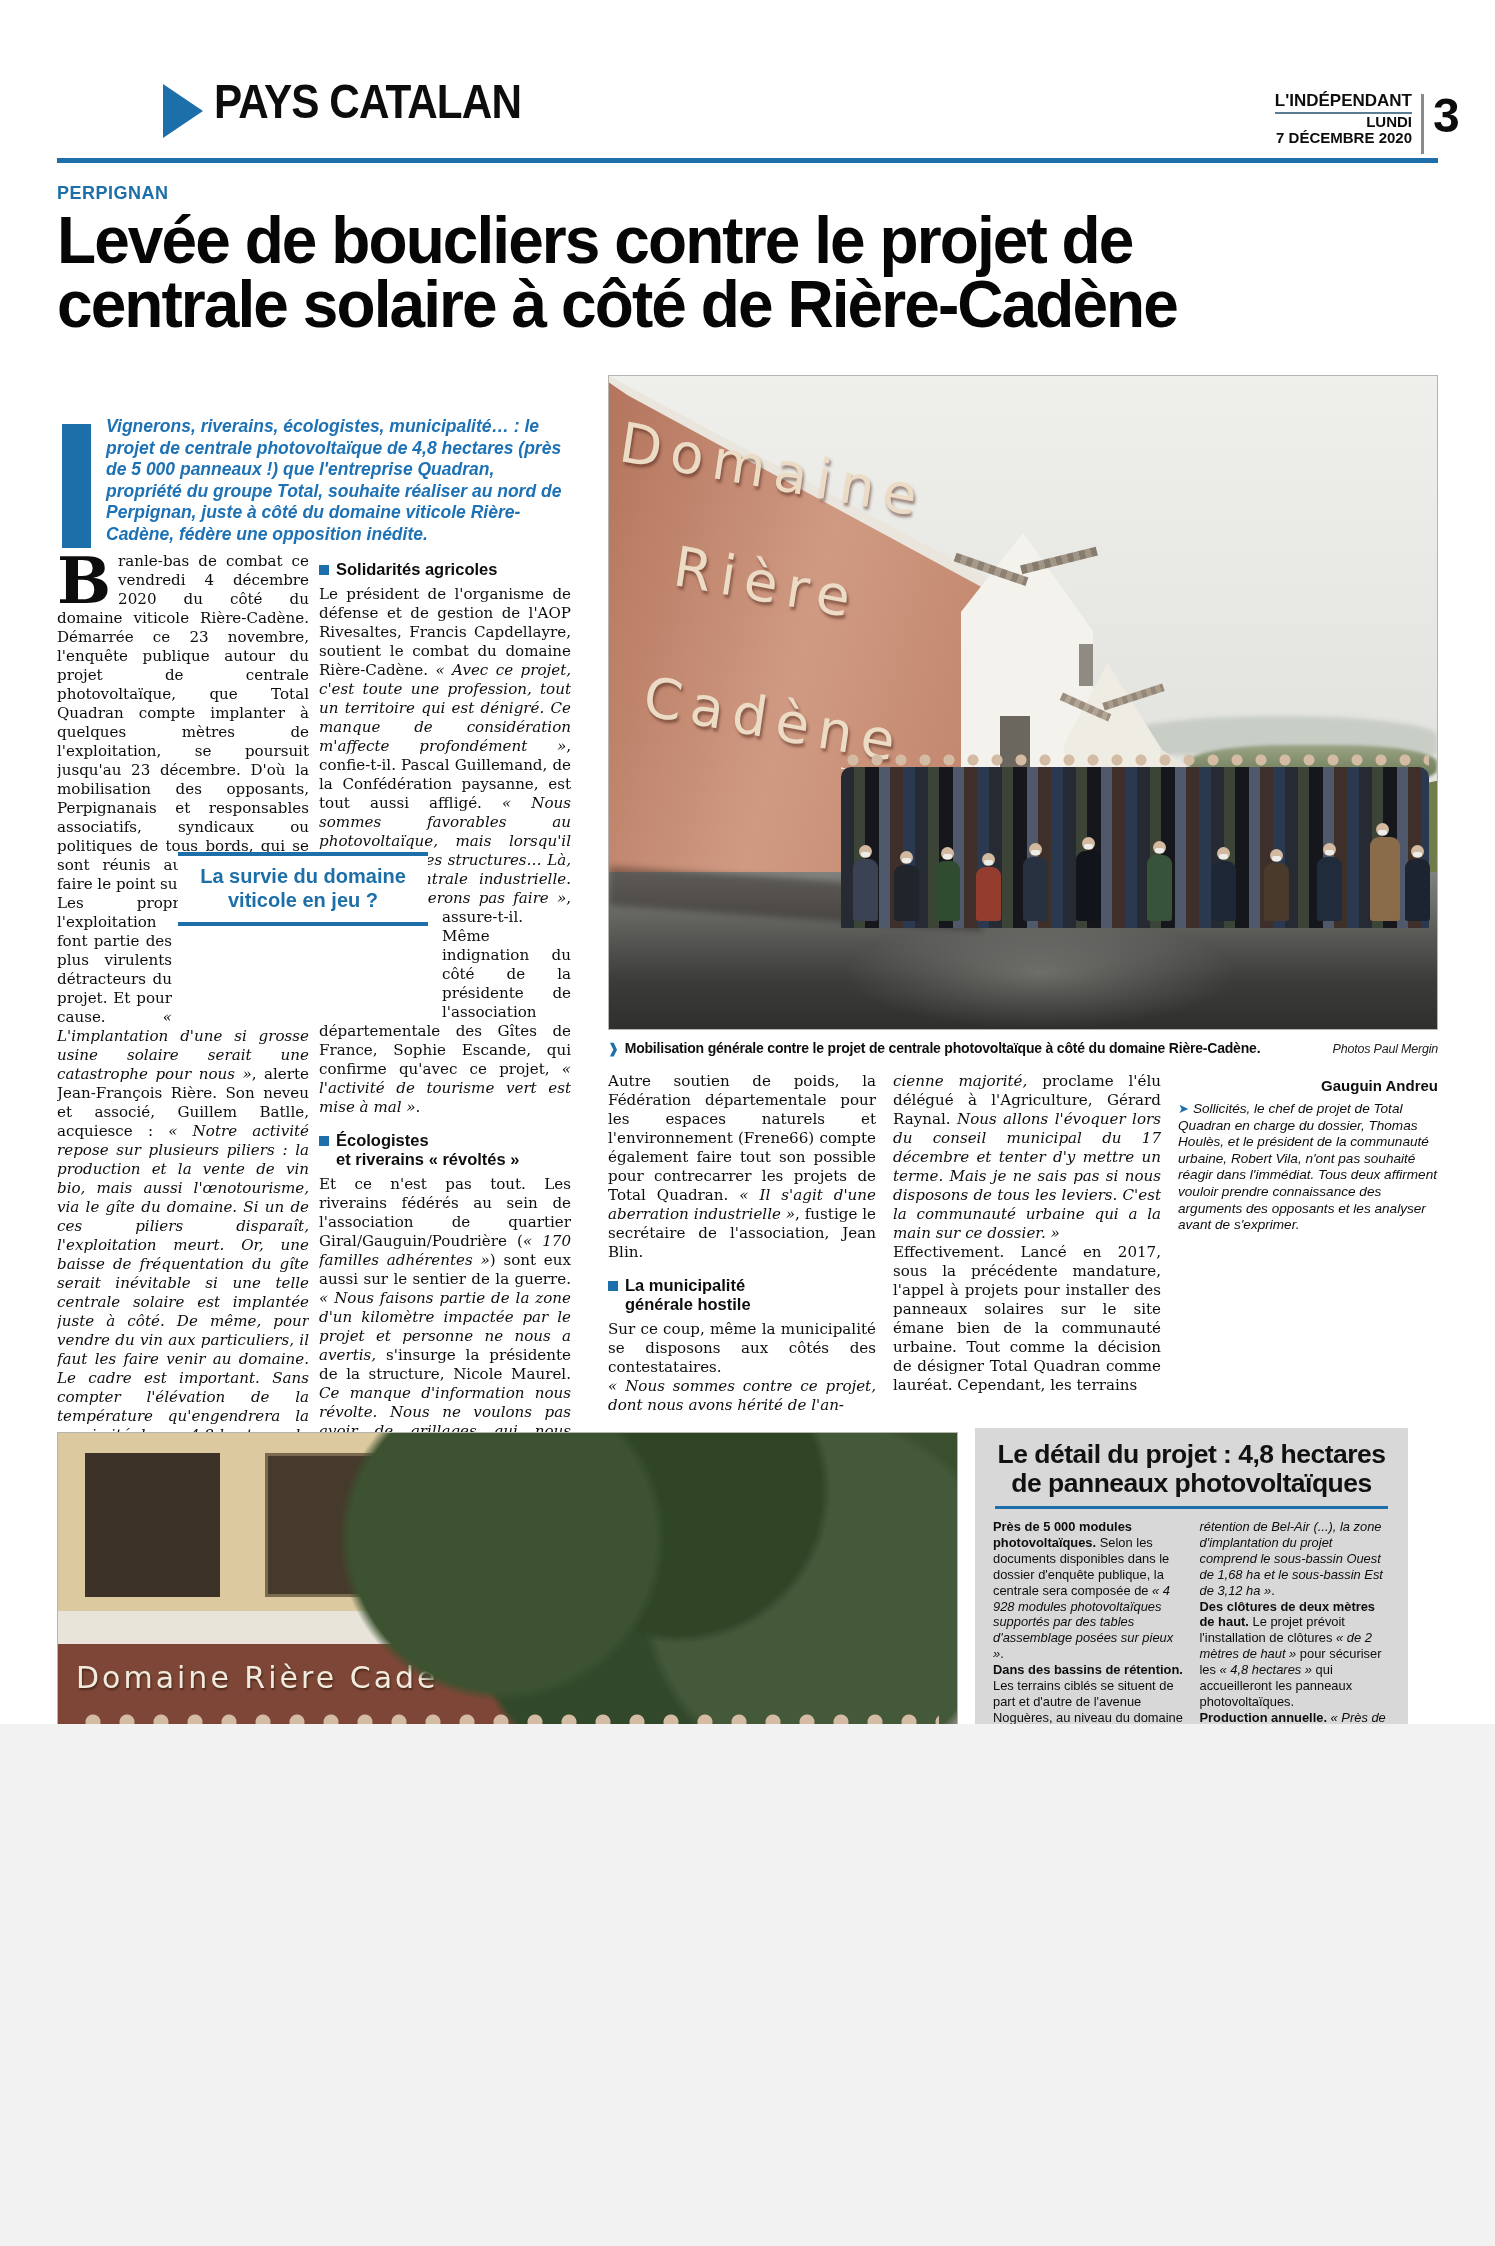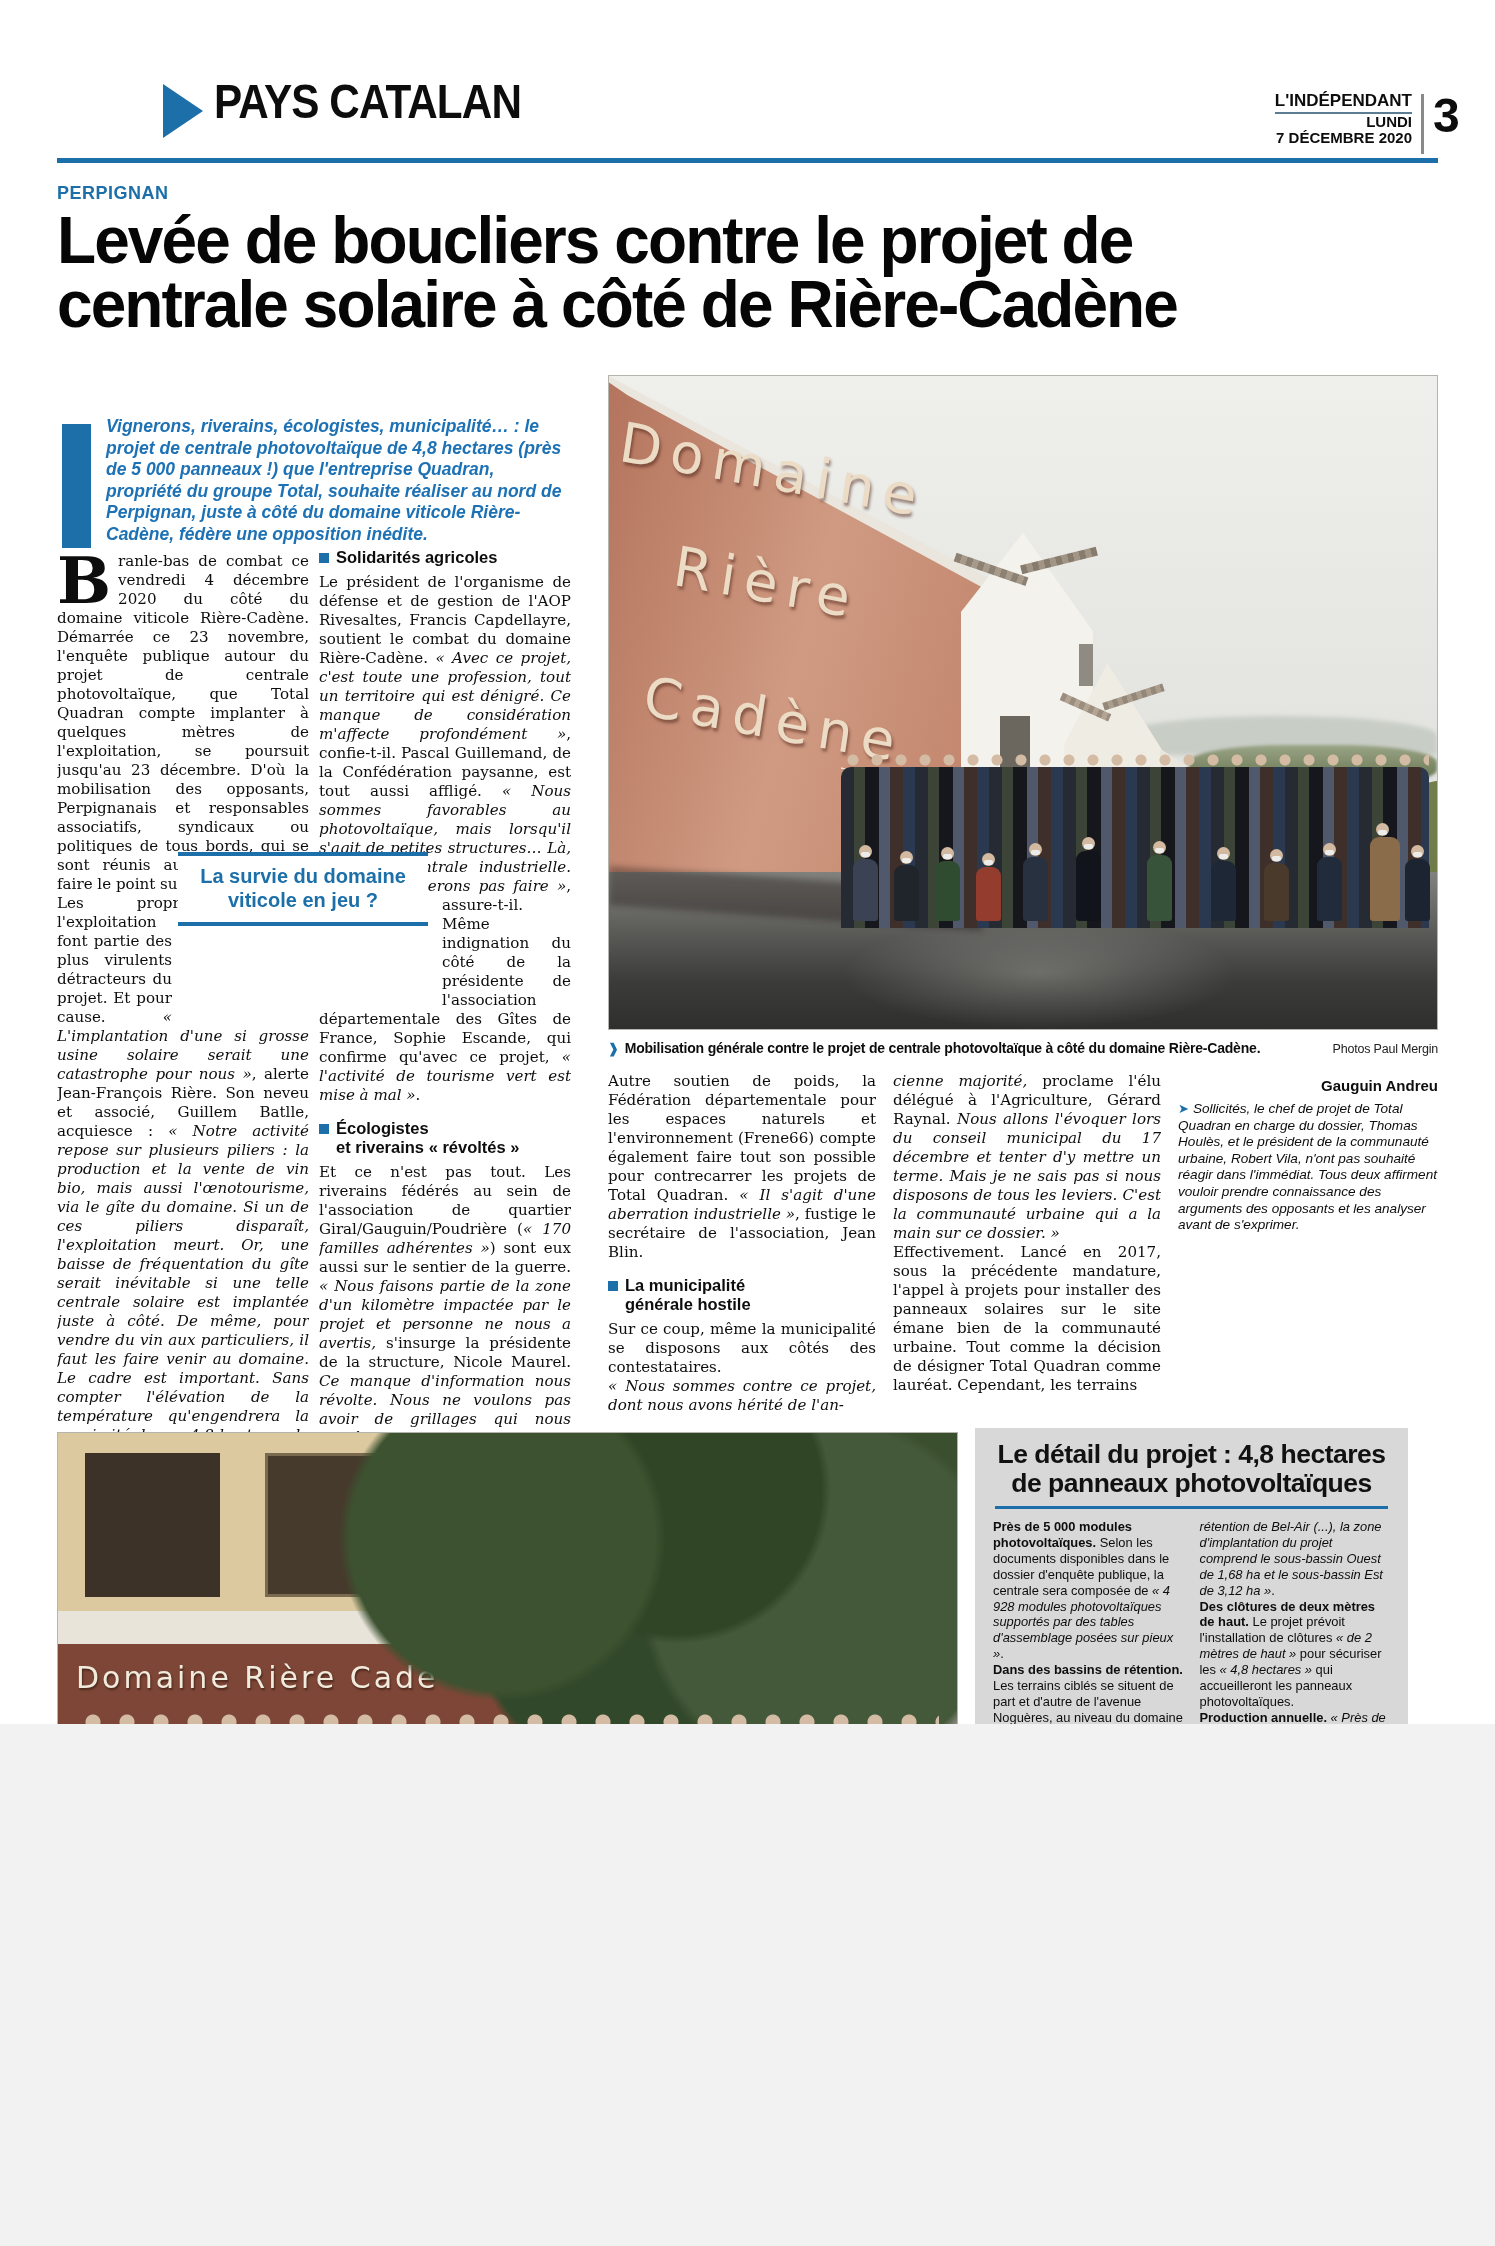--- a/index.html
+++ b/index.html
@@ -53,21 +53,21 @@
   .endnote{font-family:"Liberation Sans",sans-serif;font-style:italic;font-size:13.6px;line-height:16.6px;text-align:left;}
   .endnote .arr{color:var(--accent);font-style:normal;font-size:13px;margin-right:4px;}
 
   
   .pullquote{left:178px;top:852px;width:250px;border-top:4px solid var(--accent);border-bottom:4px solid var(--accent);
     padding:9px 6px 10px;text-align:center;font-weight:800;font-size:20px;line-height:23.5px;color:var(--accent);background:#fff;}
 
   
   .caption{display:flex;align-items:baseline;font-size:14px;font-weight:800;letter-spacing:-.2px;}
   .caption .arr{color:var(--accent);font-size:13px;margin-right:6px;}
-  .caption .credit{margin-left:auto;font-weight:400;font-size:12.5px;color:#222;}
+  .caption .credit{margin-left:auto;font-weight:400;font-style:italic;font-size:12.5px;color:#222;}
   .cap-main{left:608px;top:1040px;width:830px;}
   .cap-bottom{left:57px;top:2114px;width:1395px;font-size:13.5px;}
 
   
   .photo{overflow:hidden;background:#e8e9e6;border:1px solid #b5b5b0;}
   .photo .abs{position:absolute;}
   .photo-main{left:608px;top:375px;width:830px;height:655px;}
   .pm-sky{left:0;top:0;width:100%;height:70%;background:linear-gradient(#efefec,#e0e1dc);}
   .pm-hills{left:62%;top:52%;width:38%;height:6%;background:#c8cdc6;border-radius:60% 60% 0 0;filter:blur(2px);}
   .pm-trees{left:70%;top:56.5%;width:30%;height:6.5%;background:linear-gradient(#9aa486,#5f6e48);border-radius:40%;filter:blur(1.5px);}
@@ -179,21 +179,21 @@
 
   <div class="abs leadbar"></div>
   <div class="abs lead">Vignerons, riverains, écologistes, municipalité… : le projet de centrale photovoltaïque de 4,8 hectares (près de 5 000 panneaux !) que l'entreprise Quadran, propriété du groupe Total, souhaite réaliser au nord de Perpignan, juste à côté du domaine viticole Rière-Cadène, fédère une opposition inédite.</div>
 
   <div class="abs bodycol col1">
     <p><span class="dropcap">B</span><span>ranle-bas de combat ce vendredi 4 décembre 2020 du côté du domaine viticole Rière-Cadène. Démarrée ce 23 novembre, l'enquête publique autour du projet de centrale photovoltaïque, que Total Quadran compte implanter à quelques mètres de l'exploitation, se poursuit jusqu'au 23 décembre. D'où la mobilisation des opposants, Perpignanais et responsables associatifs, syndicaux ou politiques de tous bords, qui se sont réunis au domaine pour faire le point sur la situation.</span></p>
     <p><span>Les propriétaires de l'exploitation </span><span class="sp r1"></span><span>font partie des plus virulents détracteurs du projet. Et pour cause. </span><span class="it">« L'implantation d'une si grosse usine solaire serait une catastrophe pour nous »</span><span>, alerte Jean-François Rière. Son neveu et associé, Guillem Batlle, acquiesce : </span><span class="it">« Notre activité repose sur plusieurs piliers : la production et la vente de vin bio, mais aussi l'œnotourisme, via le gîte du domaine. Si un de ces piliers disparaît, l'exploitation meurt. Or, une baisse de fréquentation du gîte serait inévitable si une telle centrale solaire est implantée juste à côté. De même, pour vendre du vin aux particuliers, il faut les faire venir au domaine. Le cadre est important. Sans compter l'élévation de la température qu'engendrera la proximité de ces 4,8 hectares de panneaux photovoltaïques et dont nous ne mesurons pas encore les effets sur la vigne. »</span></p>
   </div>
 
   <div class="abs bodycol col2">
-    <div class="subhead" style="margin-top:0">
+    <div class="subhead" style="margin-top:12px">
       <span class="sq"></span><span>Solidarités agricoles</span>
     </div>
     <p><span>Le président de l'organisme de défense et de gestion de l'AOP Rivesaltes, Francis Capdellayre, soutient le combat du domaine Rière-Cadène. </span><span class="it">« Avec ce projet, c'est toute une profession, tout un territoire qui est dénigré. Ce manque de considération m'affecte profondément »</span><span>, confie-t-il. Pascal Guillemand, de la Confédération paysanne, est tout aussi affligé. </span><span class="it">« Nous sommes favorables au photovoltaïque, mais lorsqu'il s'agit de petites structures… Là, c'est une centrale industrielle. Nous ne laisserons pas faire »</span><span class="sp l1"></span><span>, assure-t-il. Même indignation du côté de la présidente de l'association départementale des Gîtes de France, Sophie Escande, qui confirme qu'avec ce projet, </span><span class="it">« l'activité de tourisme vert est mise à mal »</span><span>.</span></p>
     <div class="subhead">
       <span class="sq"></span><span>Écologistes</span>
       <span class="cont">et riverains « révoltés »</span>
     </div>
     <p><span>Et ce n'est pas tout. Les riverains fédérés au sein de l'association de quartier Giral/Gauguin/Poudrière (</span><span class="it">« 170 familles adhérentes »</span><span>) sont eux aussi sur le sentier de la guerre. </span><span class="it">« Nous faisons partie de la zone d'un kilomètre impactée par le projet et personne ne nous a avertis, </span><span>s'insurge la présidente de la structure, Nicole Maurel. </span><span class="it">Ce manque d'information nous révolte. Nous ne voulons pas avoir de grillages qui nous empêchent d'aller nous promener sur ces terrains. »</span></p>
   </div>
 

